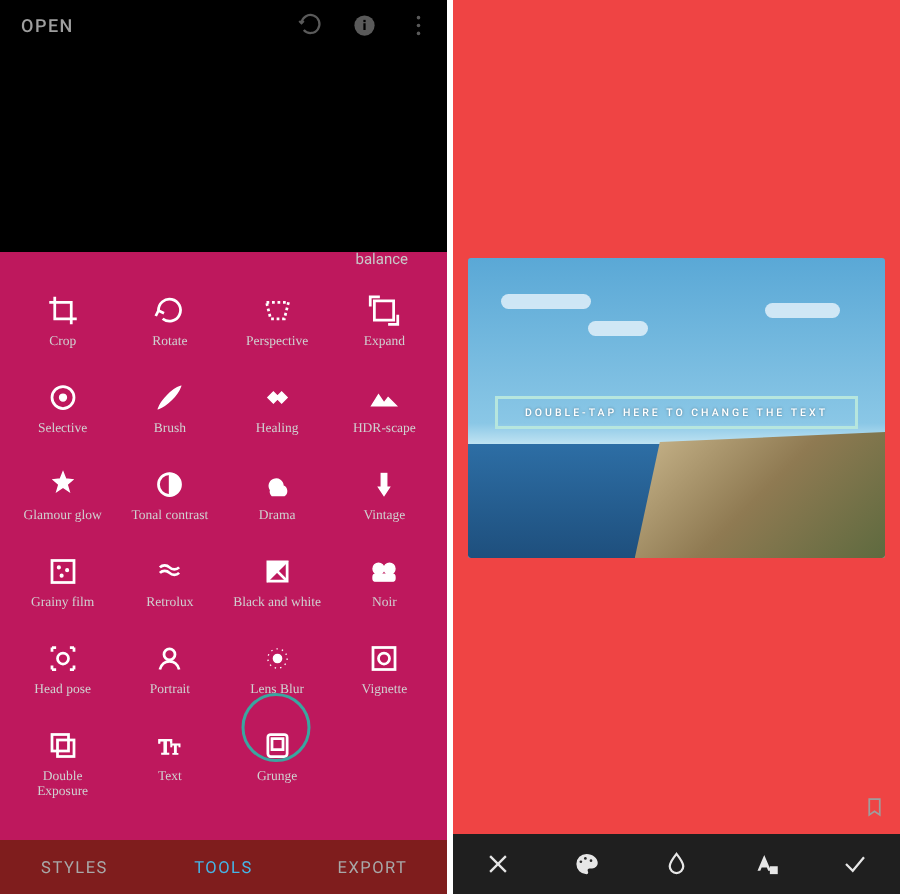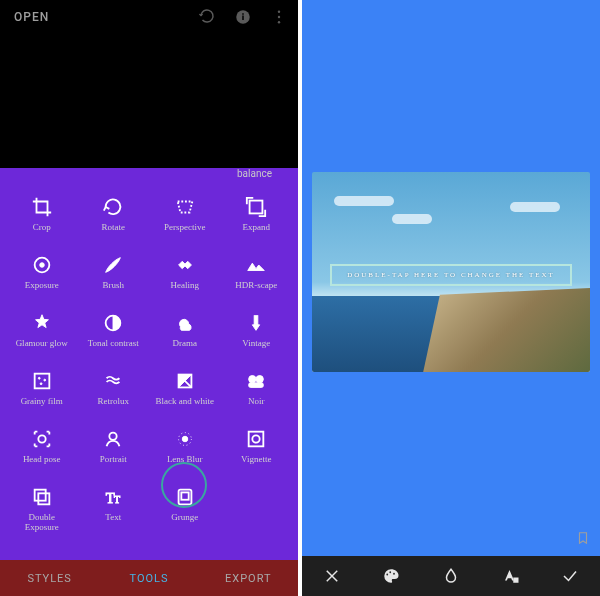--- a/index.html
+++ b/index.html
@@ -7,35 +7,35 @@
   .wrap { display: flex; width: 600px; height: 451px; }
   .pane { flex: 0 0 298px; height: 596px; position: relative; background: #1b1b1b; }
   .divider { flex: 0 0 4px; background: #fff; }
 
   
   .left-top { height: 168px; background: #000; position: relative; }
   .open-label { position: absolute; top: 10px; left: 14px; color: #9e9e9e; font-size: 12px; letter-spacing: 1px; font-weight: 500; }
   .top-icons { position: absolute; top: 8px; right: 10px; display: flex; gap: 18px; color: #5a5a5a; }
   .top-icons svg { width: 18px; height: 18px; }
 
-  .tool-grid-wrap { position: absolute; top: 168px; left: 0; right: 0; bottom: 36px; background: #6d28d9; }
+  .tool-grid-wrap { position: absolute; top: 168px; left: 0; right: 0; bottom: 36px; background: #be185d; }
   .balance-row { height: 18px; text-align: right; padding-right: 26px; color: #c8c8c8; font-size: 10px; }
   .tool-grid { display: grid; grid-template-columns: repeat(4, 1fr); grid-auto-rows: 58px; row-gap: 0; padding: 4px 6px 0 6px; }
   .tool-cell { display: flex; flex-direction: column; align-items: center; justify-content: flex-start; color: #d4d4d4; cursor: pointer; }
   .tool-cell .ic { width: 22px; height: 22px; margin-top: 6px; display: flex; align-items: center; justify-content: center; }
   .tool-cell .ic svg { width: 22px; height: 22px; stroke: #fff; fill: #fff; }
   .tool-cell .lbl { margin-top: 4px; font-size: 9px; text-align: center; line-height: 10px; color: #d0d0d0; max-width: 60px; font-family: Liberation Serif, serif; }
   .ring { position: absolute; width: 46px; height: 46px; border: 2px solid #3aa6a0; border-radius: 50%; pointer-events: none; left: 161px; bottom: 52px; }
 
   .bottom-tabs { position: absolute; bottom: 0; left: 0; right: 0; height: 36px; background: #7f1d1d; display: flex; }
   .tab { flex: 1; display: flex; align-items: center; justify-content: center; font-size: 11px; letter-spacing: 1px; color: #a8a8a8; cursor: pointer; }
   .tab.active { color: #46b4e6; }
 
   
-  .right-pane { background: #3b82f6; font-family: Liberation Serif, serif; }
+  .right-pane { background: #ef4444; }
   .photo-area { position: absolute; top: 172px; left: 10px; right: 10px; height: 200px; overflow: hidden; border-radius: 2px; }
   .sky { position: absolute; inset: 0; background: linear-gradient(to bottom, #5aa8d6 0%, #8ac7e6 55%, #bfe3f2 62%, #cde9f4 65%); }
   .ocean { position: absolute; left: 0; right: 48%; top: 62%; bottom: 0; background: linear-gradient(to bottom, #2d6ea5, #1e4f7d); }
   .beach { position: absolute; right: 0; left: 40%; top: 58%; bottom: 0; background: linear-gradient(135deg, #cbb88e 0%, #8f7a52 50%, #5e6a3f 100%); clip-path: polygon(10% 8%, 100% 0, 100% 100%, 0 100%); }
   .cloud { position: absolute; width: 60px; height: 10px; background: #e9f4fb; border-radius: 10px; opacity: .8; }
   .cloud.c1 { top: 24px; left: 22px; }
   .cloud.c2 { top: 42px; left: 80px; width: 40px; }
   .cloud.c3 { top: 30px; right: 30px; width: 50px; }
   .text-banner { position: absolute; top: 92px; left: 18px; right: 18px; height: 22px; border: 2px solid #b6e6de; display: flex; align-items: center; justify-content: center; }
   .text-banner span { color: #fff; font-size: 7px; letter-spacing: 2px; font-weight: 500; text-shadow: 0 0 2px rgba(0,0,0,.4); }
@@ -112,21 +112,21 @@
               </svg>
             </div>
             <div class="lbl">Expand</div>
           </div>
           <div class="tool-cell">
             <div class="ic">
               <svg viewBox="0 0 24 24">
                 <use href="#i-selective"></use>
               </svg>
             </div>
-            <div class="lbl">Exposure</div>
+            <div class="lbl">Selective</div>
           </div>
           <div class="tool-cell">
             <div class="ic">
               <svg viewBox="0 0 24 24">
                 <use href="#i-brush"></use>
               </svg>
             </div>
             <div class="lbl">Brush</div>
           </div>
           <div class="tool-cell">

